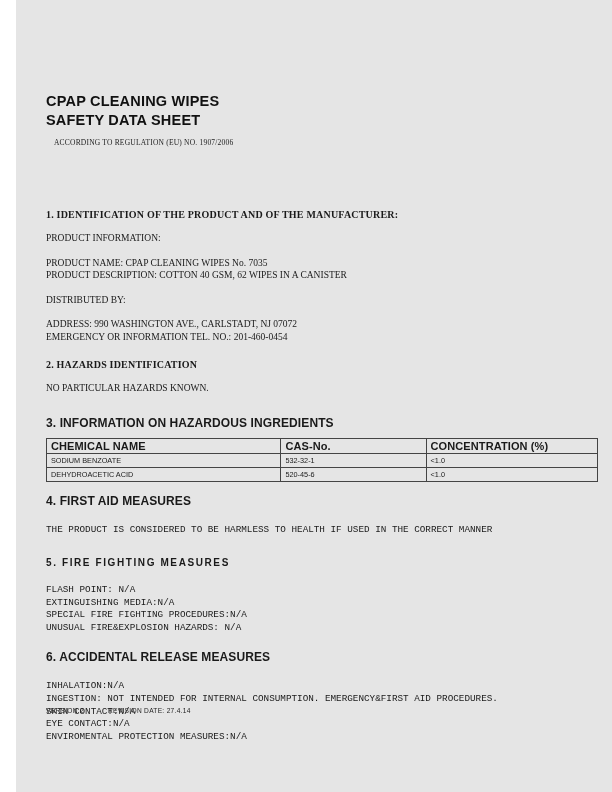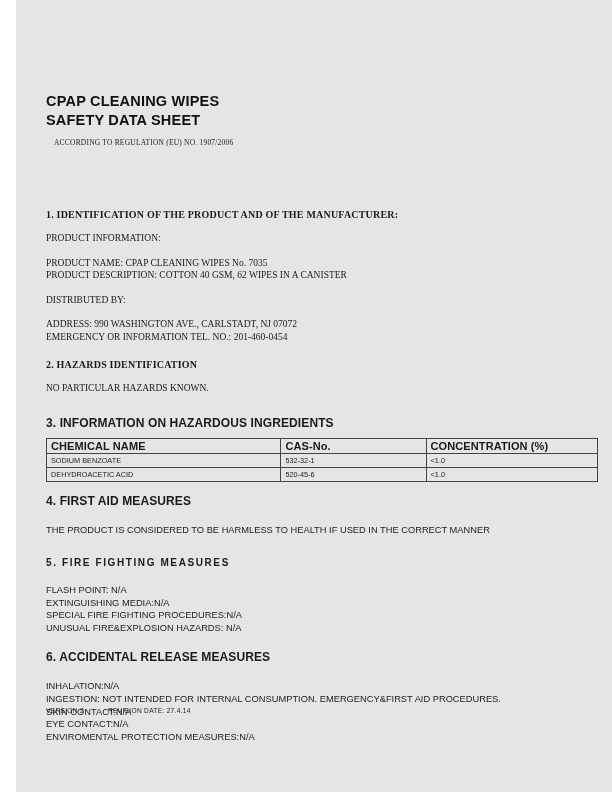--- a/index.html
+++ b/index.html
@@ -80,21 +80,21 @@
   }
 
   
   .body-serif {
     font-family: "Liberation Serif", serif;
     font-size: 9.5px;
     line-height: 12.5px;
     margin: 0;
   }
   .body-sans {
-    font-family: Liberation Sans, sans-serif;
+    font-family: Liberation Mono, monospace;
     font-size: 9.3px;
     line-height: 12.6px;
     margin: 0;
   }
 
   
   .gap-title { height: 54px; }
   .gap-lg { height: 16px; }
   .gap-md { height: 12px; }
   .gap-sm { height: 8px; }

